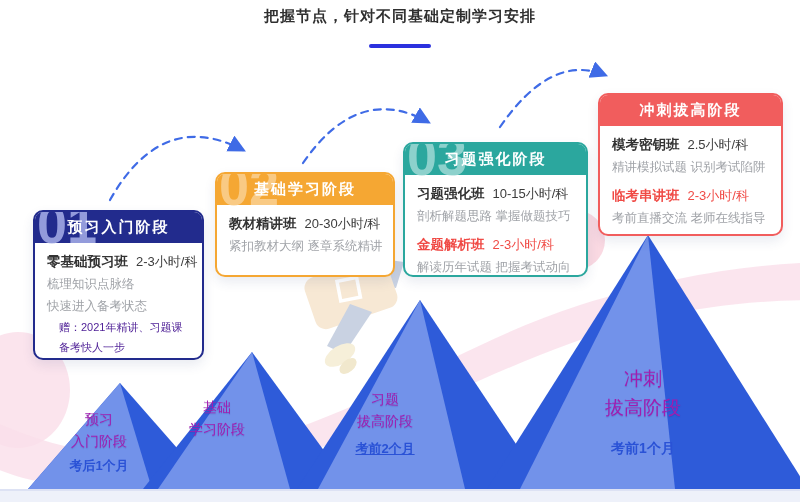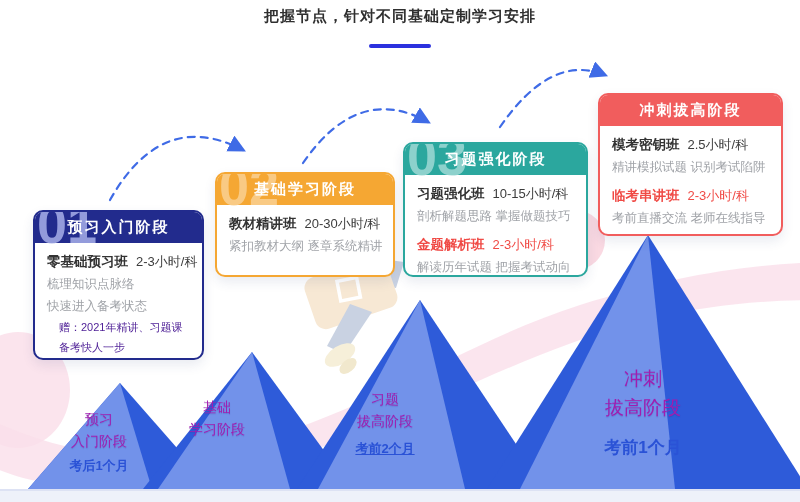--- a/index.html
+++ b/index.html
@@ -44,21 +44,21 @@
   
   .mt-label{position:absolute;z-index:2;text-align:center;pointer-events:none;}
   .mt-stage{font-size:14px;font-weight:normal;color:#a21caf;line-height:22px;
         text-shadow:0 1px 1px rgba(30,60,150,0.25);}
   .mt-timing{font-size:13px;font-weight:bold;color:#2a52d6;line-height:18px;}
   #mtl-1{left:49px;top:408px;width:100px;}  #mtl-1 .mt-timing{margin-top:5px;}
   #mtl-2{left:167px;top:396px;width:100px;} #mtl-2 .mt-timing{margin-top:12px;}
   #mtl-3{left:330px;top:388px;width:110px;} #mtl-3 .mt-timing{margin-top:8px;text-decoration:underline;}
   #mtl-4{left:583px;top:364px;width:120px;}
   #mtl-4 .mt-stage{font-size:19px;line-height:29px;}
-  #mtl-4 .mt-timing{font-size:17px;margin-top:17px;}
+  #mtl-4 .mt-timing{font-size:14px;margin-top:17px;}
 
   .bottom-strip{position:absolute;left:0;top:489px;width:800px;height:13px;
         background:#eef1fa;border-top:2px solid #dde2f4;z-index:1;}
 </style>
 </head>
 <body>
 
 <div class="stage-canvas">
 
   <svg class="decor-svg" width="800" height="502" viewBox="0 0 800 502">

